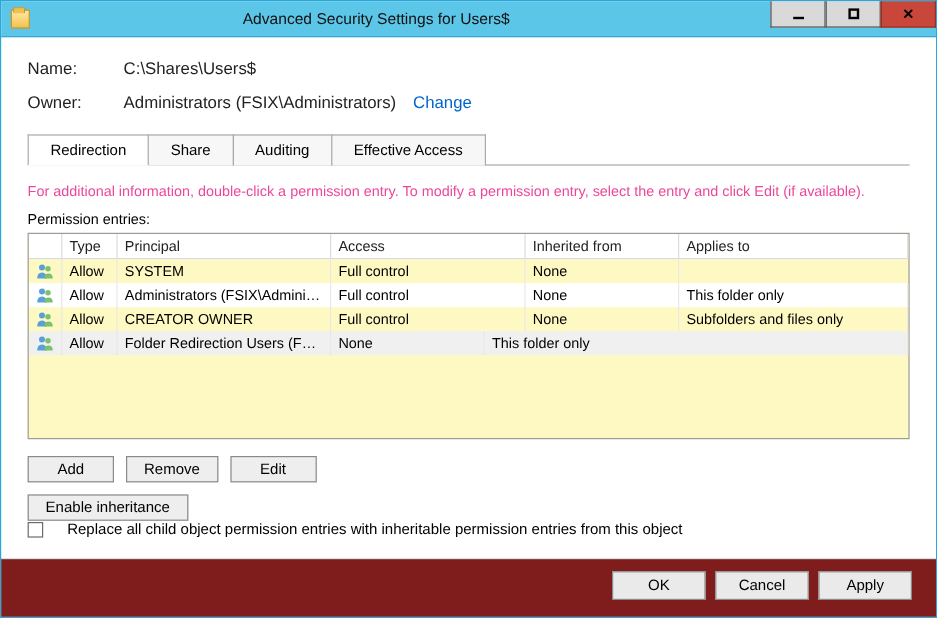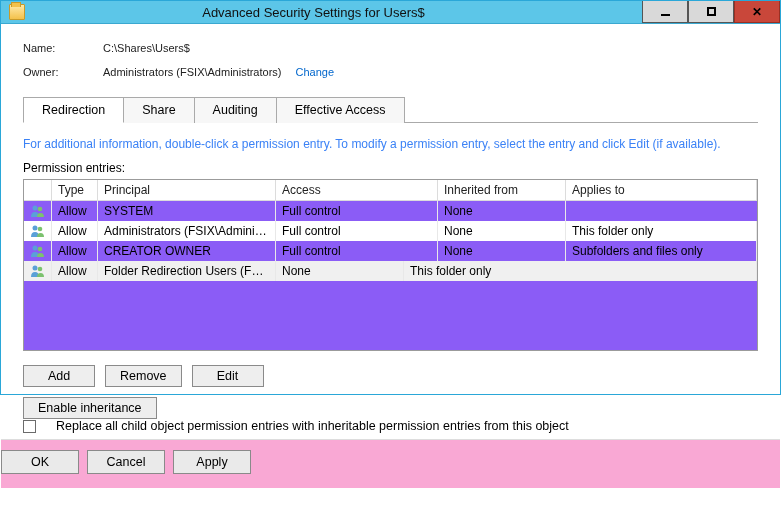--- a/index.html
+++ b/index.html
@@ -8,21 +8,21 @@
       padding: 0;
       font-family: "Segoe UI", Tahoma, sans-serif;
       font-size: 12px;
       background: #fff;
       width: 781px;
       height: 527px;
       overflow: hidden;
     }
     .window {
       width: 781px;
-      height: 395px;
+      height: 515px;
       border: 1px solid #2aa7d8;
       background: #fff;
       display: flex;
       flex-direction: column;
     }
     .titlebar {
       height: 30px;
       background: #5cc6e8;
       display: flex;
       align-items: center;
@@ -84,21 +84,21 @@
     .win-btn.close .glyph { color: #000; }
     .content {
       flex: 1;
       padding: 18px 22px 6px 22px;
       display: flex;
       flex-direction: column;
     }
     .info-row {
       display: flex;
       margin-bottom: 12px;
-      font-size: 11px;
+      font-size: 14px;
     }
     .info-label {
       width: 80px;
       color: #222;
     }
     .info-value { color: #222; }
     .link { color: #0066cc; margin-left: 14px; cursor: pointer; }
     .tabs {
       display: flex;
       border-bottom: 1px solid #aaa;
@@ -116,31 +116,31 @@
       top: 1px;
     }
     .tab.active {
       background: #fff;
       border-bottom: 1px solid #fff;
       z-index: 2;
     }
     .instruction {
       margin: 14px 0 10px 0;
       font-size: 12px;
-      color: #3b82f6;
+      color: #ec4899;
     }
     .entries-label {
       font-size: 12px;
       margin-bottom: 4px;
     }
     .table {
       border: 1px solid #9b9b9b;
       height: 172px;
       overflow: hidden;
-      background:#8b5cf6;
+      background:#fef9c3;
     }
     .thead {
       display: flex;
       border-bottom: 1px solid #dcdcdc;
       background: #fff;
       font-size: 12px;
     }
     .thead .cell, .trow .cell {
       padding: 3px 6px;
       border-right: 1px solid #e8e8e8;
@@ -192,22 +192,23 @@
     }
     .checkbox {
       width: 13px; height: 13px;
       border: 1px solid #6b6b6b;
       background: #fff;
       display: inline-block;
     }
     .footer {
       padding: 10px 20px 14px 0;
       display: flex;
+      justify-content: flex-end;
       gap: 8px;
-      background:#f9a8d4;
+      background:#7f1d1d;
       border-top:1px solid #ddd;
     }
     .footer .btn { min-width: 78px; padding:4px 14px; background:#eaeaea;}
     .min-glyph { display:inline-block; width:9px; border-top:2px solid #000; margin-top:6px;}
     .max-glyph { display:inline-block; width:9px; height:9px; border:2px solid #000;}
     .x-glyph { font-size:14px; font-weight:bold;}
   </style>
 </head>
 <body>
 

